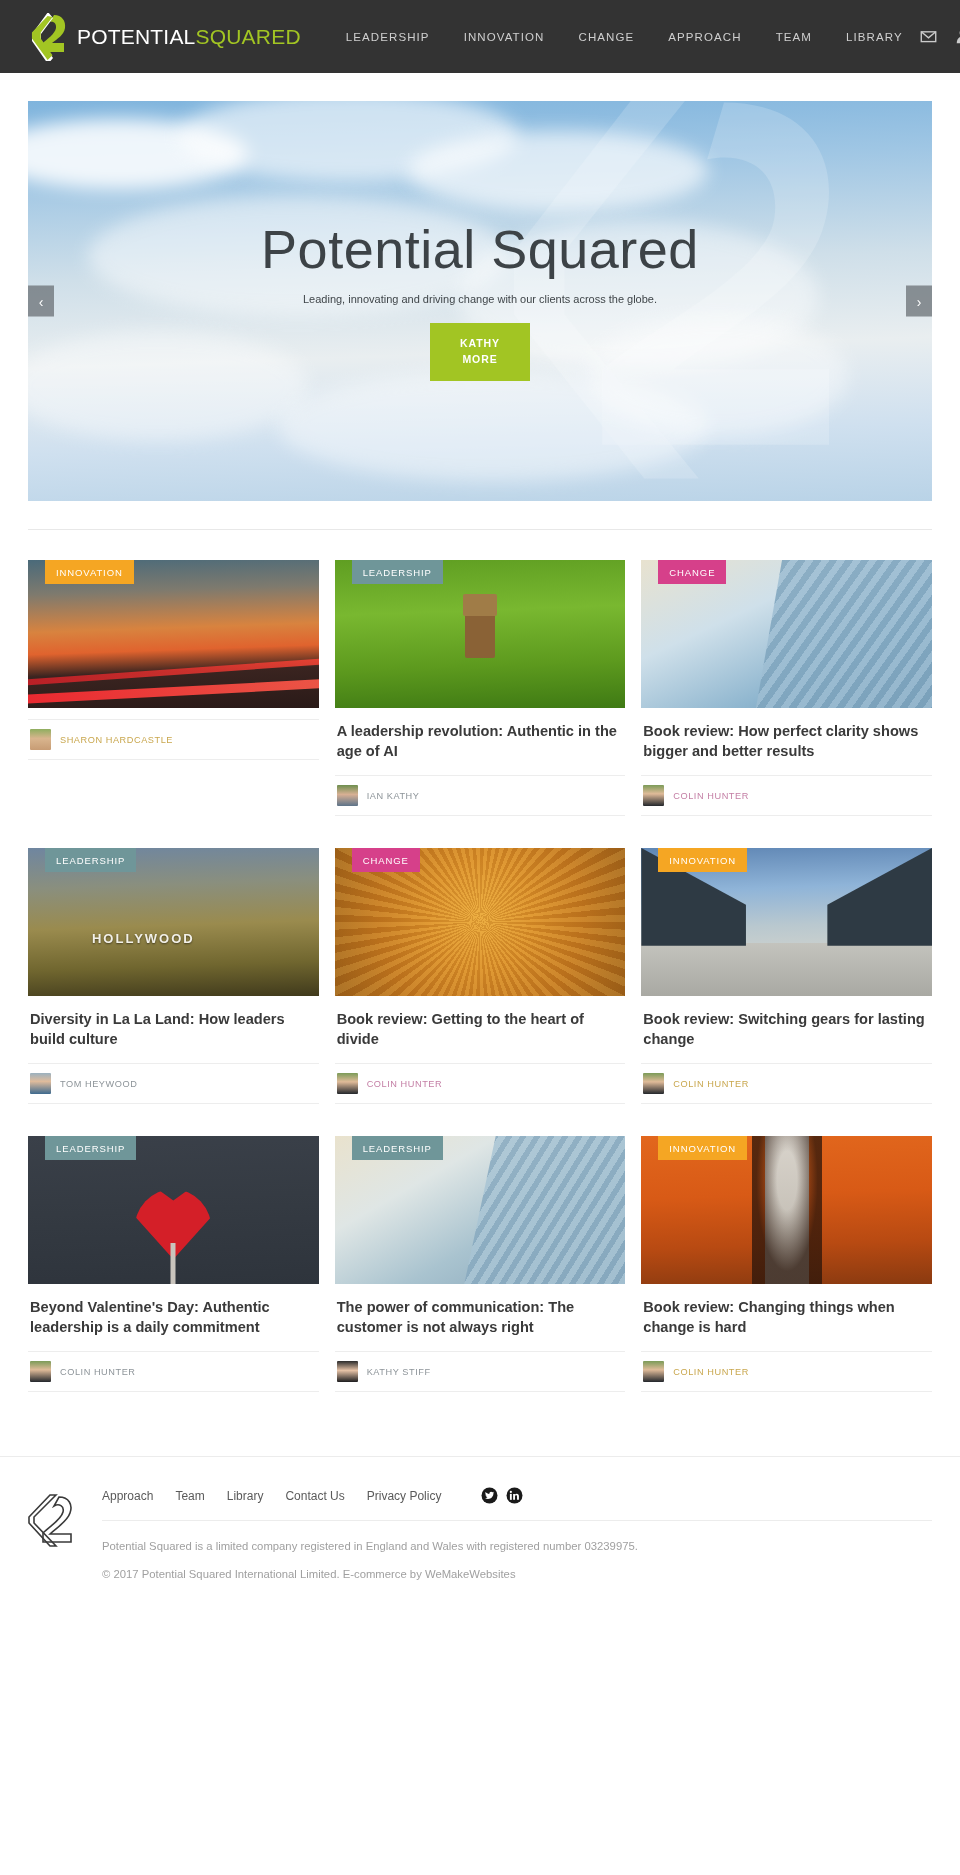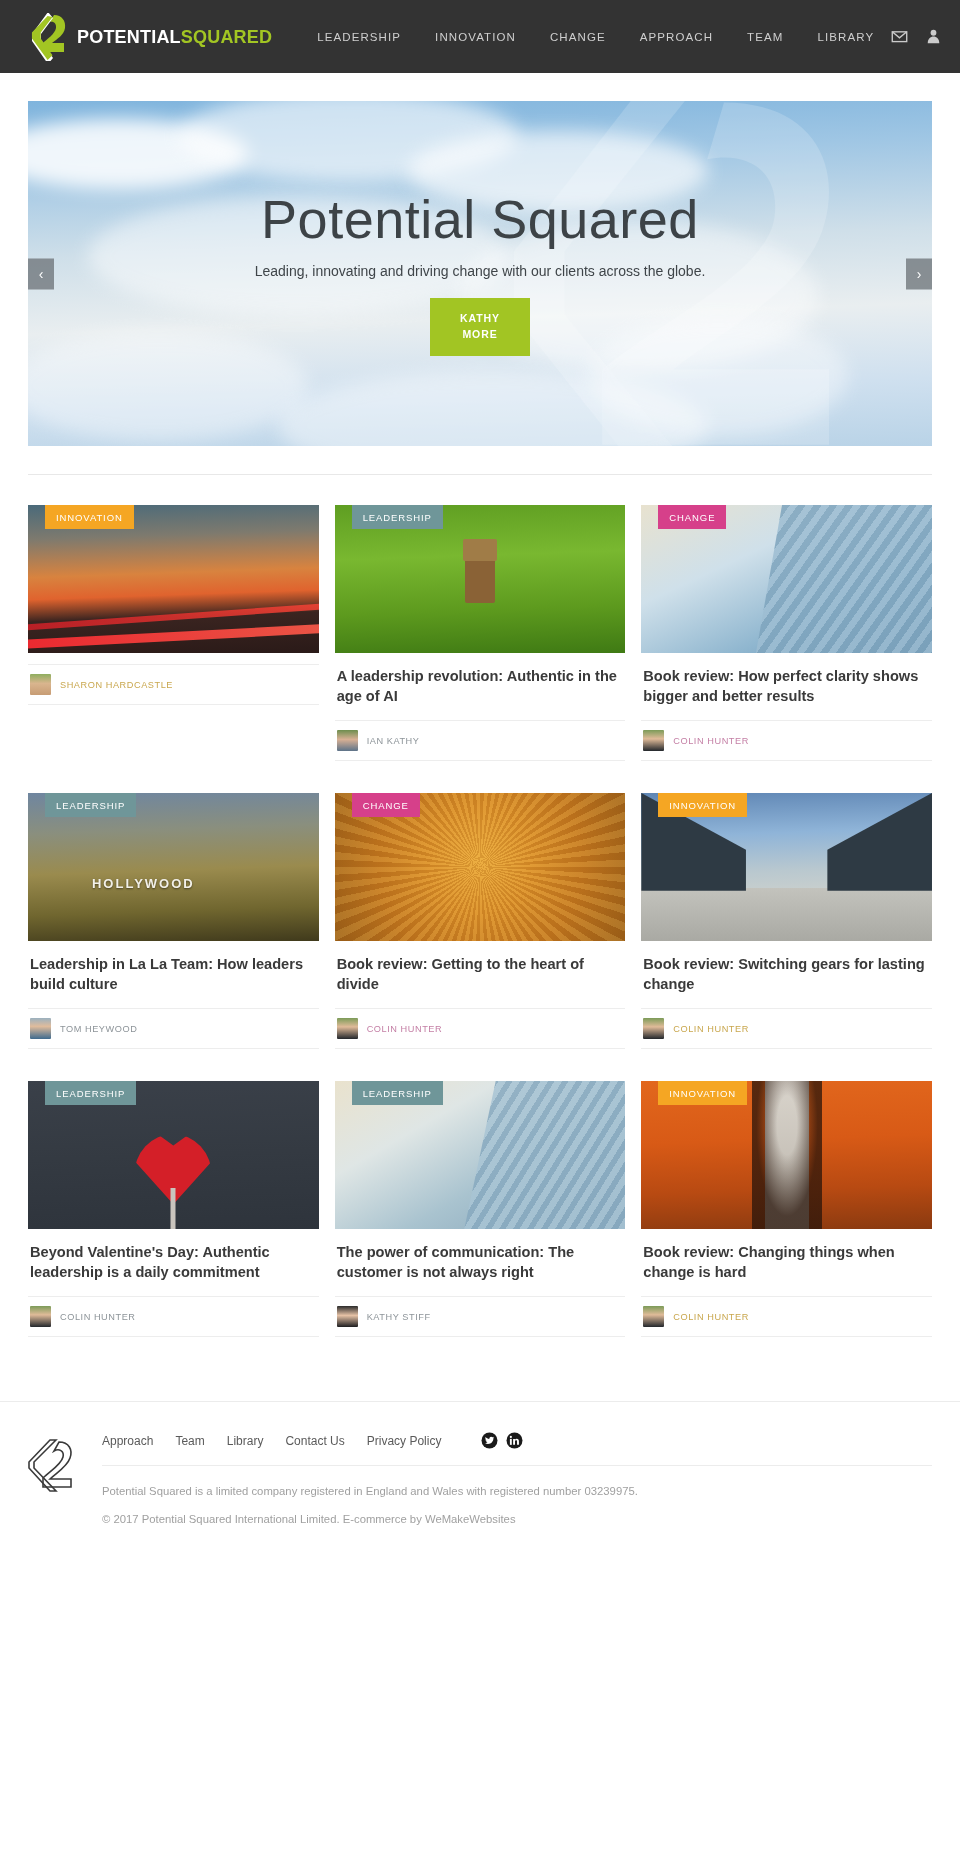--- a/index.html
+++ b/index.html
@@ -15,22 +15,22 @@
   .site-header {
     height: 73px;
     background: #333333;
     display: flex;
     align-items: center;
     padding: 0 22px 0 28px;
   }
   .logo-block { display: flex; align-items: center; gap: 9px; }
   .logo-mark { width: 40px; height: 48px; display: block; }
   .logo-word {
-    font-size: 18px;
-    font-weight: bold;
+    font-size: 21px;
+    font-weight: normal;
     letter-spacing: .2px;
     white-space: nowrap;
     line-height: 1;
     text-align: right;
   }
   .logo-word .w1 { color: #ffffff; }
   .logo-word .w2 { color: #a2c523; }
 
   .main-nav {
     display: flex;
@@ -48,21 +48,21 @@
     white-space: nowrap;
     cursor: pointer;
   }
   .nav-icons { display: flex; align-items: center; gap: 17px; padding-right: 6px; }
   .nav-icon { width: 17px; height: 17px; display: block; cursor: pointer; opacity: .92; }
 
   
   .hero-wrap { padding: 28px 28px 0; background: #fff; }
   .hero {
     position: relative;
-    height: 345px;
+    height: 400px;
     overflow: hidden;
     background: linear-gradient(178deg, #7fb4dd 0%, #9fc6e4 18%, #cfdfe9 42%, #e9eef0 62%, #cfe0ef 82%, #b9d3e7 100%);
   }
   .hero-clouds { position: absolute; inset: 0; }
   .cloud {
     position: absolute;
     background: rgba(255,255,255,.85);
     border-radius: 50%;
     filter: blur(9px);
   }
@@ -82,21 +82,21 @@
   }
   .hero-title {
     font-size: 54px;
     font-weight: 400;
     color: #3d4347;
     letter-spacing: .5px;
     line-height: 1.05;
     margin-bottom: 14px;
   }
   .hero-sub {
-    font-size: 14px;
+    font-size: 11px;
     color: #3f4549;
     line-height: 1.42;
     max-width: 510px;
     margin-bottom: 16px;
   }
   .hero-cta {
     background: #a2c523;
     color: #fff;
     border: none;
     width: 100px;
@@ -320,21 +320,21 @@
         <div class="card-byline">
           <span class="avatar" style="background:linear-gradient(180deg,#7c9b58 0%,#e0bb99 42%,#23272c 100%);"></span>
           <span class="author" style="color:#c47fa5;">COLIN HUNTER</span>
         </div>
       </article>
       <article class="card">
         <div class="card-thumb" style="background:linear-gradient(178deg,#6f86a0 0%,#8a8f7e 26%,#9a8b4e 52%,#70662f 78%,#403a1c 100%);">
           <div style="position:absolute;left:22%;top:56%;color:#f2f0e8;font-size:13px;font-weight:bold;letter-spacing:2px;text-shadow:0 1px 2px rgba(0,0,0,.5);">HOLLYWOOD</div>
           <span class="badge leadership">LEADERSHIP</span>
         </div>
-        <h3 class="card-title">Leadership in La La Team: How leaders build culture</h3>
+        <h3 class="card-title">Diversity in La La Land: How leaders build culture</h3>
         <div class="card-byline">
           <span class="avatar" style="background:linear-gradient(180deg,#9bb1bf 0%,#e0bc9c 40%,#3e6a8e 100%);"></span>
           <span class="author" style="color:#8d9499;">TOM HEYWOOD</span>
         </div>
       </article>
       <article class="card">
         <div class="card-thumb" style="background:radial-gradient(circle at 50% 45%,#f0b74a 0%,#d4882a 32%,#a85c18 62%,#5c2f0c 100%);">
           <div style="position:absolute;left:50%;top:50%;transform:translate(-50%,-50%);width:140%;height:160%;background:repeating-conic-gradient(from 0deg at 50% 50%,#c8801f 0deg 3deg,#eaa83c 3deg 6deg);opacity:.55;border-radius:50%;"></div>
           <span class="badge change">CHANGE</span>
         </div>

